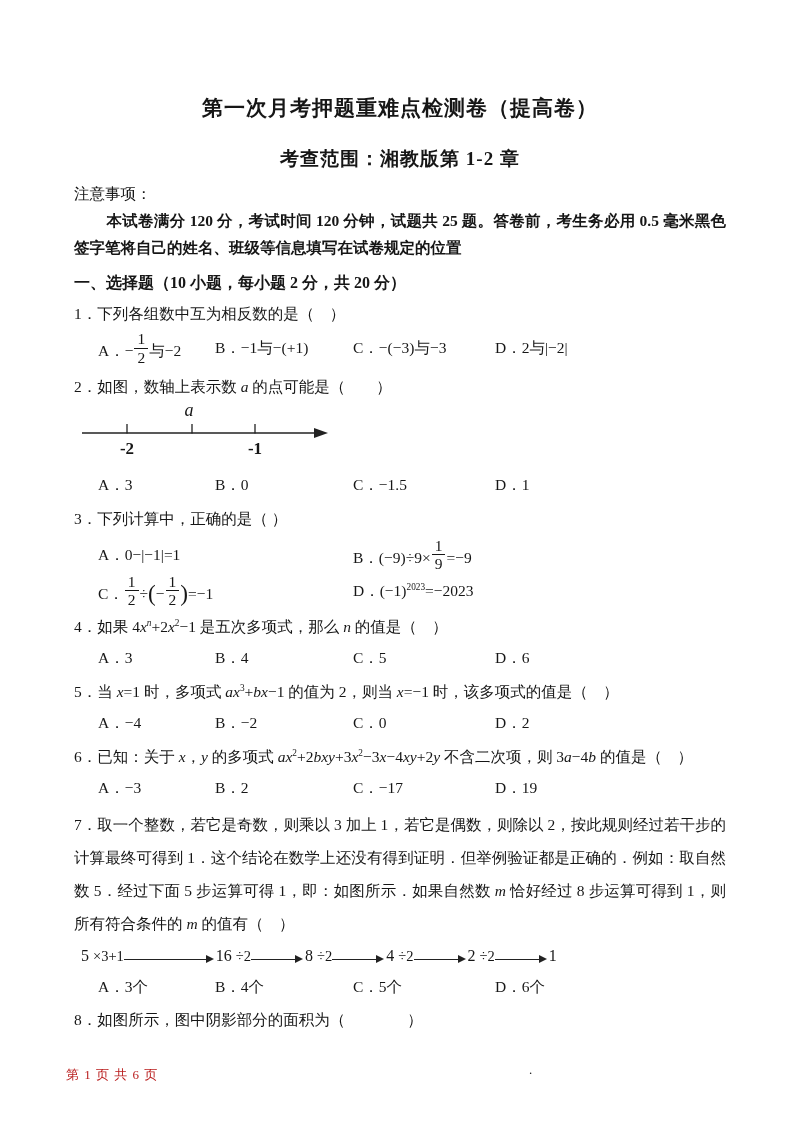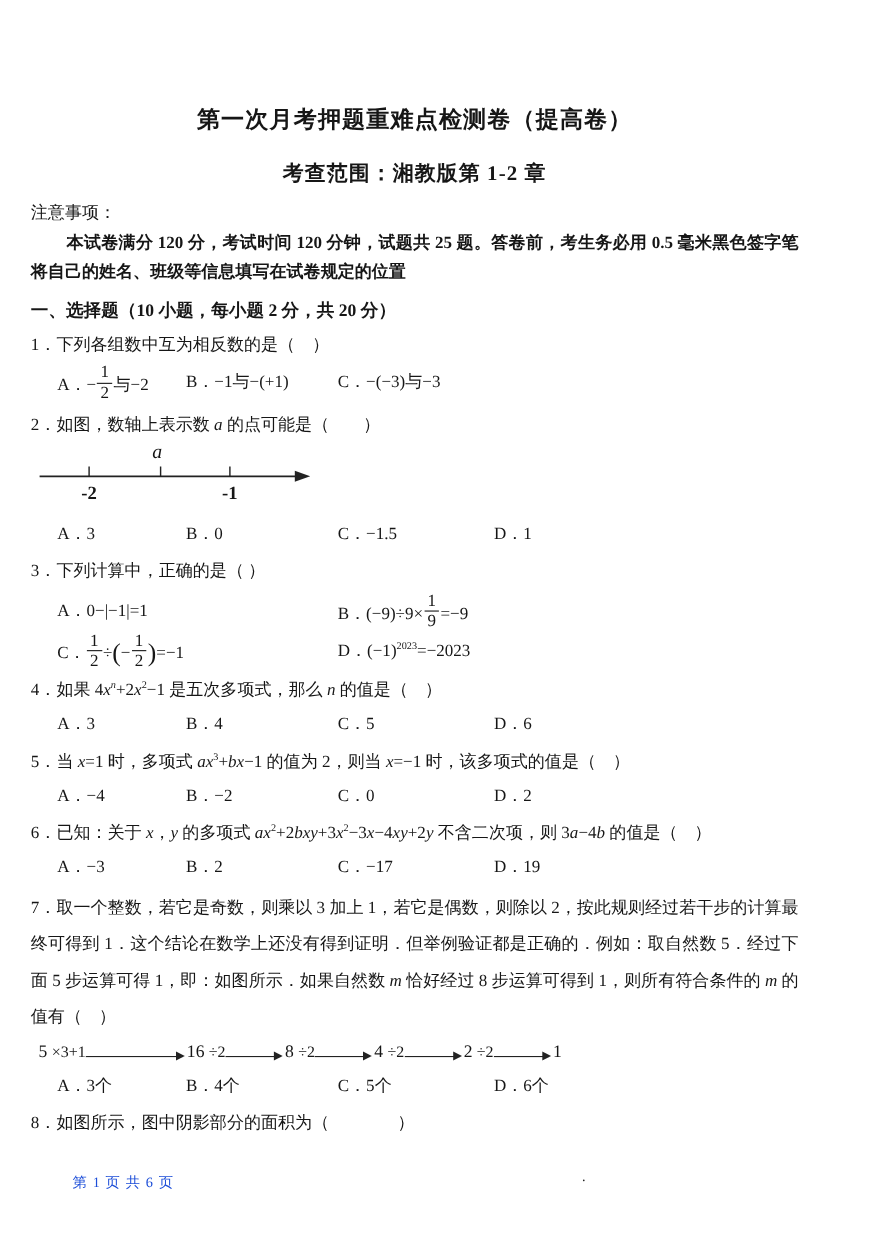--- a/index.html
+++ b/index.html
@@ -1,20 +1,20 @@
 <!DOCTYPE html>
 <html><head>
 <meta charset="utf-8">
 <style>
   html,body{margin:0;padding:0;background:#ffffff;}
   .page{
     width:793px;height:1122px;position:relative;overflow:hidden;background:#ffffff;
     font-family:"Liberation Serif","DejaVu Serif",serif;color:#161616;
   }
-  .content{padding:93px 67px 0 28px;font-size:15.5px;line-height:1.45;}
+  .content{padding:93px 67px 0 28px;font-size:15.5px;line-height:1.45;margin-left:46px;}
   .title{margin:0;font-size:21px;font-weight:700;text-align:center;letter-spacing:1px;}
   .subtitle{margin:22px 0 0;font-size:19px;font-weight:700;text-align:center;letter-spacing:1px;}
   .notice-label{margin-top:10px;font-weight:400;}
   .notice-body{margin:2px 0 0;font-weight:700;line-height:27px;text-indent:2.1em;text-align:justify;}
   .section-title{margin-top:10px;font-size:16px;font-weight:700;}
   .stem{margin-top:11px;}
   .stem.tight{margin-top:8px;}
   .opts{display:grid;grid-template-columns:117px 138px 142px 1fr;padding-left:24px;margin-top:9px;align-items:center;}
   .opts.tall{margin-top:6px;}
   .opts2{display:grid;grid-template-columns:255px 1fr;row-gap:2px;padding-left:24px;margin-top:8px;align-items:center;}
@@ -31,21 +31,21 @@
   .fnode{font-size:16px;line-height:1;padding:0 3px 3px;}
   .farrow{display:flex;flex-direction:row;align-items:flex-end;margin:0 1px;}
   .farrow .op{font-size:14.5px;line-height:1;margin-bottom:3px;}
   .farrow .shaft{position:relative;height:0;border-top:1.5px solid #222;margin-bottom:7px;}
   .farrow .shaft::after{
     content:"";position:absolute;right:-2px;top:-5px;width:0;height:0;
     border-left:8px solid #222;border-top:4px solid transparent;border-bottom:4px solid transparent;
   }
   .w-long{width:88px;}
   .w-short{width:50px;}
-  .footer{position:absolute;left:66px;top:1066px;font-size:13px;color:#1d4ed8;letter-spacing:1px;}
+  .footer{position:absolute;left:66px;top:1066px;font-size:13px;color:#b91c1c;letter-spacing:1px;}
   .stray-dot{position:absolute;left:529px;top:1062px;font-size:13px;color:#222;}
 </style>
 </head>
 <body>
 
 <div class="page">
   <div class="content">
 
     <h1 class="title">第一次月考押题重难点检测卷（提高卷）</h1>
     <h2 class="subtitle">考查范围：湘教版第 1-2 章</h2>
@@ -53,20 +53,21 @@
     <div class="notice-label">注意事项：</div>
     <p class="notice-body">本试卷满分 120 分，考试时间 120 分钟，试题共 25 题。答卷前，考生务必用 0.5 毫米黑色签字笔将自己的姓名、班级等信息填写在试卷规定的位置</p>
 
     <div class="section-title">一、选择题（10 小题，每小题 2 分，共 20 分）</div>
 
     <div class="stem tight">1．下列各组数中互为相反数的是（　）</div>
     <div class="opts tall">
       <span class="opt">A．−<span class="frac"><span class="fn">1</span><span class="fd">2</span></span>与−2</span>
       <span class="opt">B．−1与−(+1)</span>
       <span class="opt">C．−(−3)与−3</span>
+      <span class="opt">D．2与|−2|</span>
     </div>
 
     <div class="stem">2．如图，数轴上表示数 <i>a</i> 的点可能是（　　）</div>
     <div class="figure-numberline">
       <svg width="250" height="58" viewBox="0 0 250 58">
         <line x1="2" y1="32" x2="236" y2="32" stroke="#222" stroke-width="1.5"></line>
         <polygon points="248,32 234,27 234,37" fill="#222"></polygon>
         <line x1="47" y1="23" x2="47" y2="32.5" stroke="#222" stroke-width="1.3"></line>
         <line x1="112" y1="23" x2="112" y2="32.5" stroke="#222" stroke-width="1.3"></line>
         <line x1="175" y1="23" x2="175" y2="32.5" stroke="#222" stroke-width="1.3"></line>

